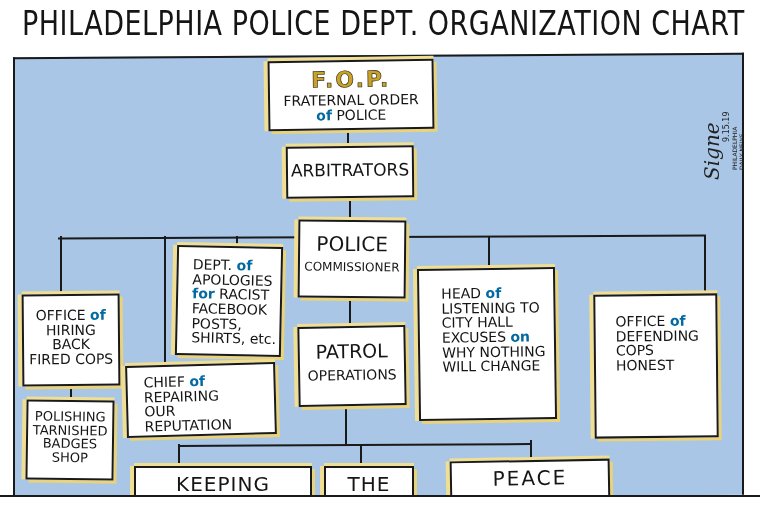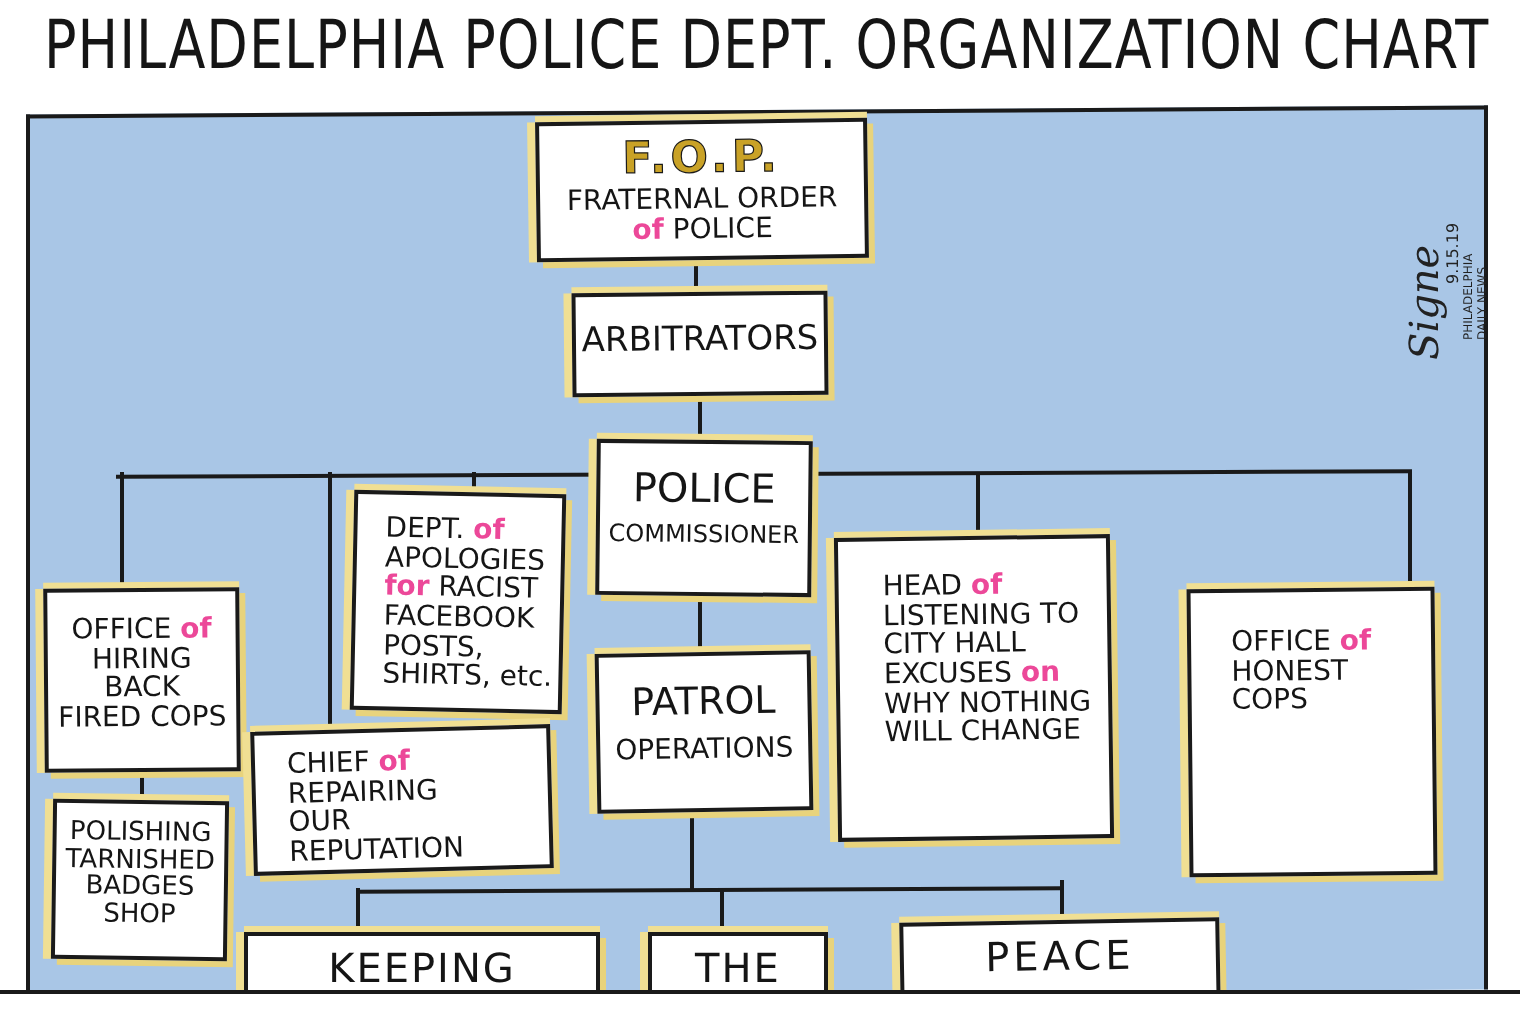--- a/index.html
+++ b/index.html
@@ -10,21 +10,21 @@
            font-weight:normal; color:#151515; transform:scaleY(1.25); transform-origin:top; white-space:nowrap; }
   .panel { position:absolute; left:13px; top:55px; width:727px; height:440px;
            background:#a9c6e6; border:2px solid #1a1a1a; border-bottom:none;
            transform:skewY(-0.35deg); }
   .ground { position:absolute; left:0; top:495px; width:760px; height:12px; background:#ffffff; border-top:2px solid #1a1a1a; }
   .line { position:absolute; background:#1a1a1a; }
   .box { position:absolute; background:#ffffff; border:2px solid #1a1a1a;
          box-shadow:-4px 0 0 #f0df93, 0 -3px 0 #f0df93, 3px 3px 0 #e8d37c;
          text-align:center; text-transform:uppercase; color:#151515;
          font-family:"DejaVu Sans", sans-serif; line-height:1.05; box-sizing:border-box; }
-  .box .of { color:#ec4899; text-transform:none; font-weight:bold; }
+  .box .of { color:#0369a1; text-transform:none; font-weight:bold; }
   .fop-big { display:block; font-size:22px; font-weight:bold; color:#c9a227; letter-spacing:2px; margin-top:6px; -webkit-text-stroke:0.6px #1a1a1a; }
   .lg { font-size:17px; }
   .md { font-size:14px; }
   .sm { font-size:13px; }
   .left-text { text-align:left; }
   .signature { position:absolute; left:700px; top:70px; width:44px; height:110px; }
   .sig-name { position:absolute; transform:rotate(-90deg); transform-origin:left top;
               left:0px; top:110px; font-size:20px; font-family:"DejaVu Serif", serif; font-style:italic; color:#222; white-space:nowrap; }
   .sig-date { position:absolute; transform:rotate(-90deg); transform-origin:left top;
               left:22px; top:72px; font-size:8px; color:#222; white-space:nowrap; }
@@ -108,25 +108,26 @@
   <div><span>HEAD</span> <span class="of">of</span></div>
   <div>LISTENING TO</div>
   <div>CITY HALL</div>
   <div><span>EXCUSES</span> <span class="of">on</span></div>
   <div>WHY NOTHING</div>
   <div>WILL CHANGE</div>
 </div>
 
 <div class="box md left-text" style="left:594px;top:294px;width:124px;height:144px;padding:18px 0 0 20px;transform:rotate(-0.6deg);">
   <div><span>OFFICE</span> <span class="of">of</span></div>
+  <div>DEFENDING</div>
+  <div>COPS</div>
   <div>HONEST</div>
-  <div>COPS</div>
 </div>
 
-<div class="box" style="left:122px;top:466px;width:178px;height:36px;padding-top:6px;font-size:20px;letter-spacing:1px;">
+<div class="box" style="left:134px;top:466px;width:178px;height:36px;padding-top:6px;font-size:20px;letter-spacing:1px;">
   <span>KEEPING</span>
 </div>
 <div class="box" style="left:324px;top:466px;width:90px;height:40px;padding-top:6px;font-size:20px;letter-spacing:1px;">
   <span>THE</span>
 </div>
 <div class="box" style="left:450px;top:460px;width:160px;height:46px;padding-top:6px;font-size:20px;letter-spacing:2px;transform:rotate(-1deg);">
   <span>PEACE</span>
 </div>
 
 <div class="ground"></div>

